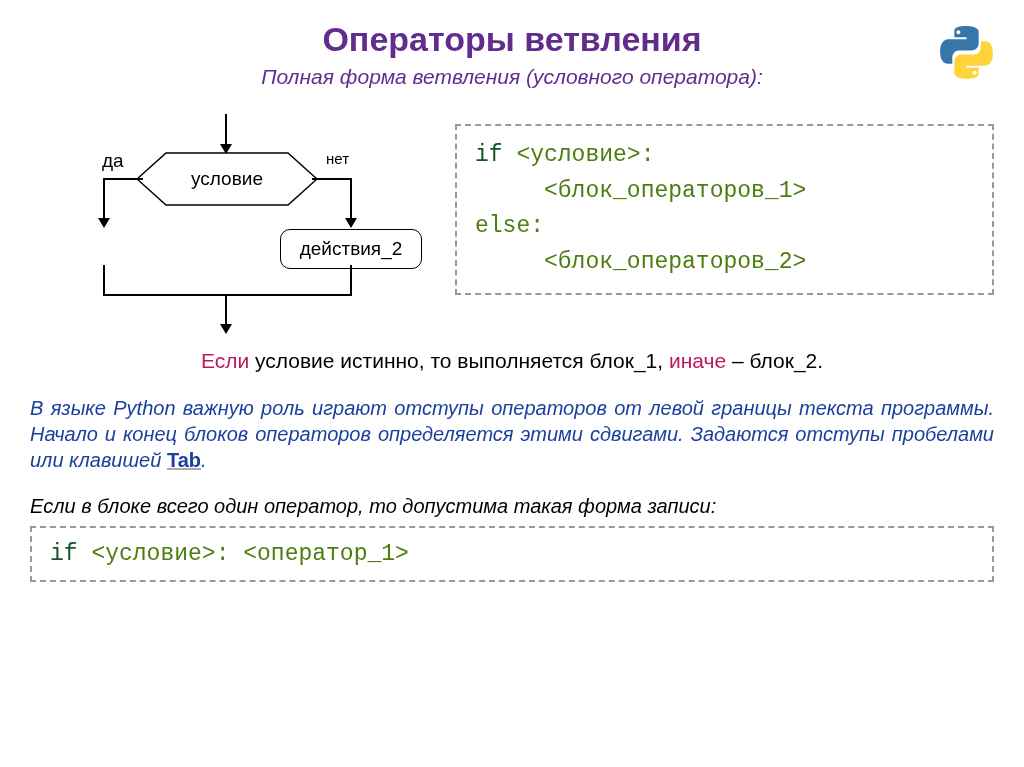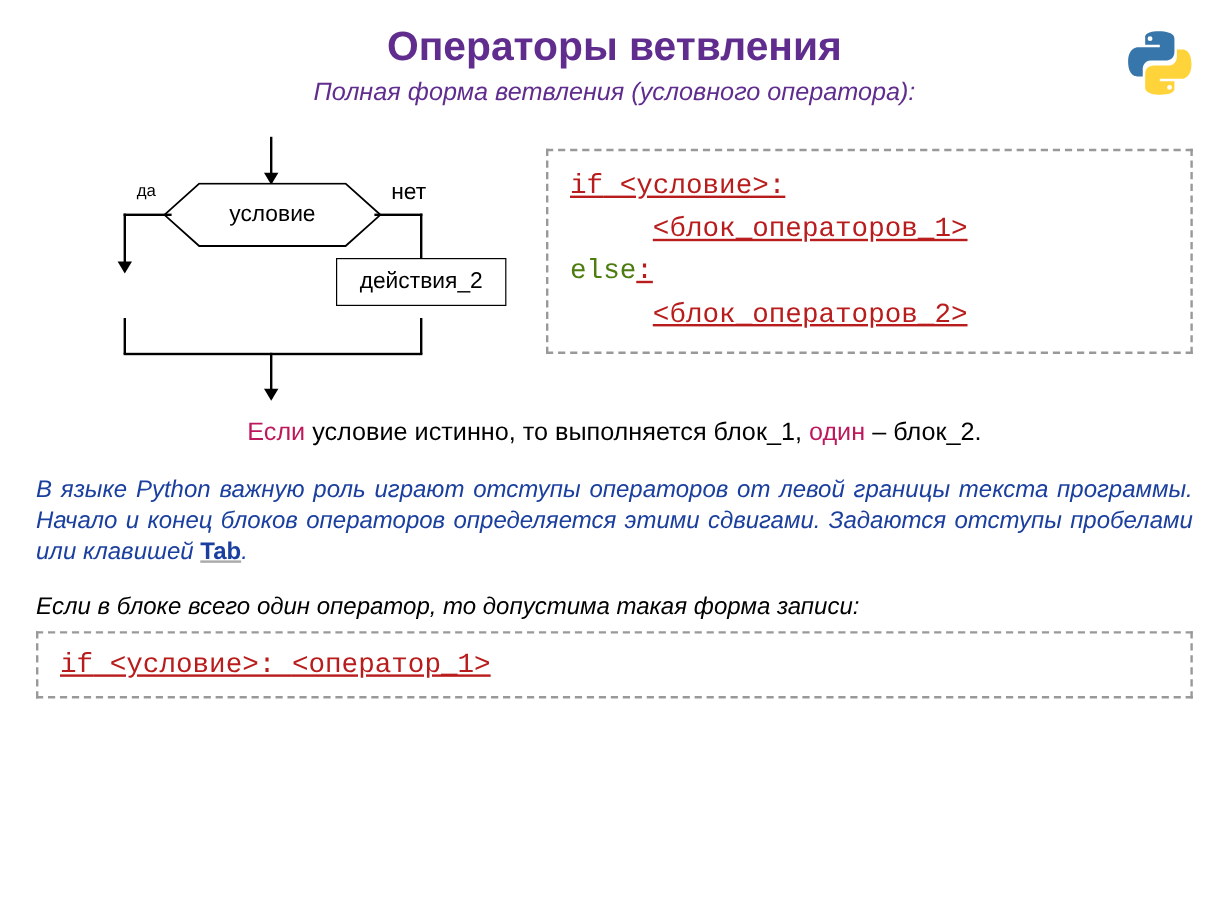--- a/index.html
+++ b/index.html
@@ -60,29 +60,29 @@
   border-right: 6px solid transparent;
   border-top: 10px solid #000;
 }
 .diamond-svg {
   position: absolute;
   left: 106px;
   top: 38px;
 }
 .label-yes {
   position: absolute;
-  left: 84px;
+  left: 72px;
   top: 36px;
-  font-size: 14px;
+  font-size: 19px;
 }
 .label-no {
   position: absolute;
   left: 296px;
   top: 36px;
-  font-size: 19px;
+  font-size: 15px;
 }
 .line-left {
   position: absolute;
   left: 73px;
   top: 64px;
   width: 40px;
   height: 2px;
   background: #000;
 }
 .line-left-down {
@@ -130,21 +130,21 @@
 .box {
   position: absolute;
   border: 1px solid #000;
   background: #fff;
   font-size: 19px;
   text-align: center;
   padding: 8px 4px;
   width: 142px;
 }
 .box-left { left: 2px; top: 115px; }
-.box-right { left: 250px; top: 101px; }
+.box-right { left: 250px; top: 115px; border-radius: 10px; }
 .merge-left {
   position: absolute;
   left: 73px;
   top: 151px;
   width: 2px;
   height: 30px;
   background: #000;
 }
 .merge-right {
   position: absolute;
@@ -182,23 +182,23 @@
 .code-box {
   border: 2px dashed #999;
   padding: 12px 18px;
   font-family: 'Courier New', monospace;
   font-size: 23px;
   line-height: 1.55;
   flex: 1;
   align-self: flex-start;
   margin-top: 10px;
 }
-.kw-if { color: #b91c1c; text-decoration: underline; }
+.kw-if { color: #14532d; }
 .kw-else { color: #4d7c0f; }
-.code-gray { color: #b91c1c; text-decoration: underline; }
+.code-gray { color: #4d7c0f; }
 .explain {
   text-align: center;
   font-size: 21px;
   margin-top: 15px;
 }
 .red-bold { color: #be185d; font-weight: normal; margin-top: 20px; }
 .paragraph {
   color: #1a3f9e;
   font-style: italic;
   font-size: 20px;
@@ -256,21 +256,21 @@
 
   <div class="code-box">
     <div><span class="kw-if">if</span><span class="code-gray"> &lt;условие&gt;:</span></div>
     <div><span style="white-space:pre;">     </span><span class="code-gray">&lt;блок_операторов_1&gt;</span></div>
     <div><span class="kw-else">else</span><span class="code-gray">:</span></div>
     <div><span style="white-space:pre;">     </span><span class="code-gray">&lt;блок_операторов_2&gt;</span></div>
   </div>
 </div>
 
 <div class="explain">
-  <span class="red-bold">Если</span><span> условие истинно, то выполняется блок_1, </span><span class="red-bold">один</span><span> – блок_2.</span>
+  <span class="red-bold">Если</span><span> условие истинно, то выполняется блок_1, </span><span class="red-bold">иначе</span><span> – блок_2.</span>
 </div>
 
 <p class="paragraph">
   <span>В языке Python важную роль играют отступы операторов от левой границы текста программы. Начало и конец блоков операторов определяется этими сдвигами. Задаются отступы пробелами или клавишей </span><span class="tab-bold">Tab</span><span>.</span>
 </p>
 
 <p class="note">Если в блоке всего один оператор, то допустима такая форма записи:</p>
 
 <div class="code-box-2">
   <div><span class="kw-if">if</span><span class="code-gray"> &lt;условие&gt;: </span><span class="code-gray">&lt;оператор_1&gt;</span></div>

